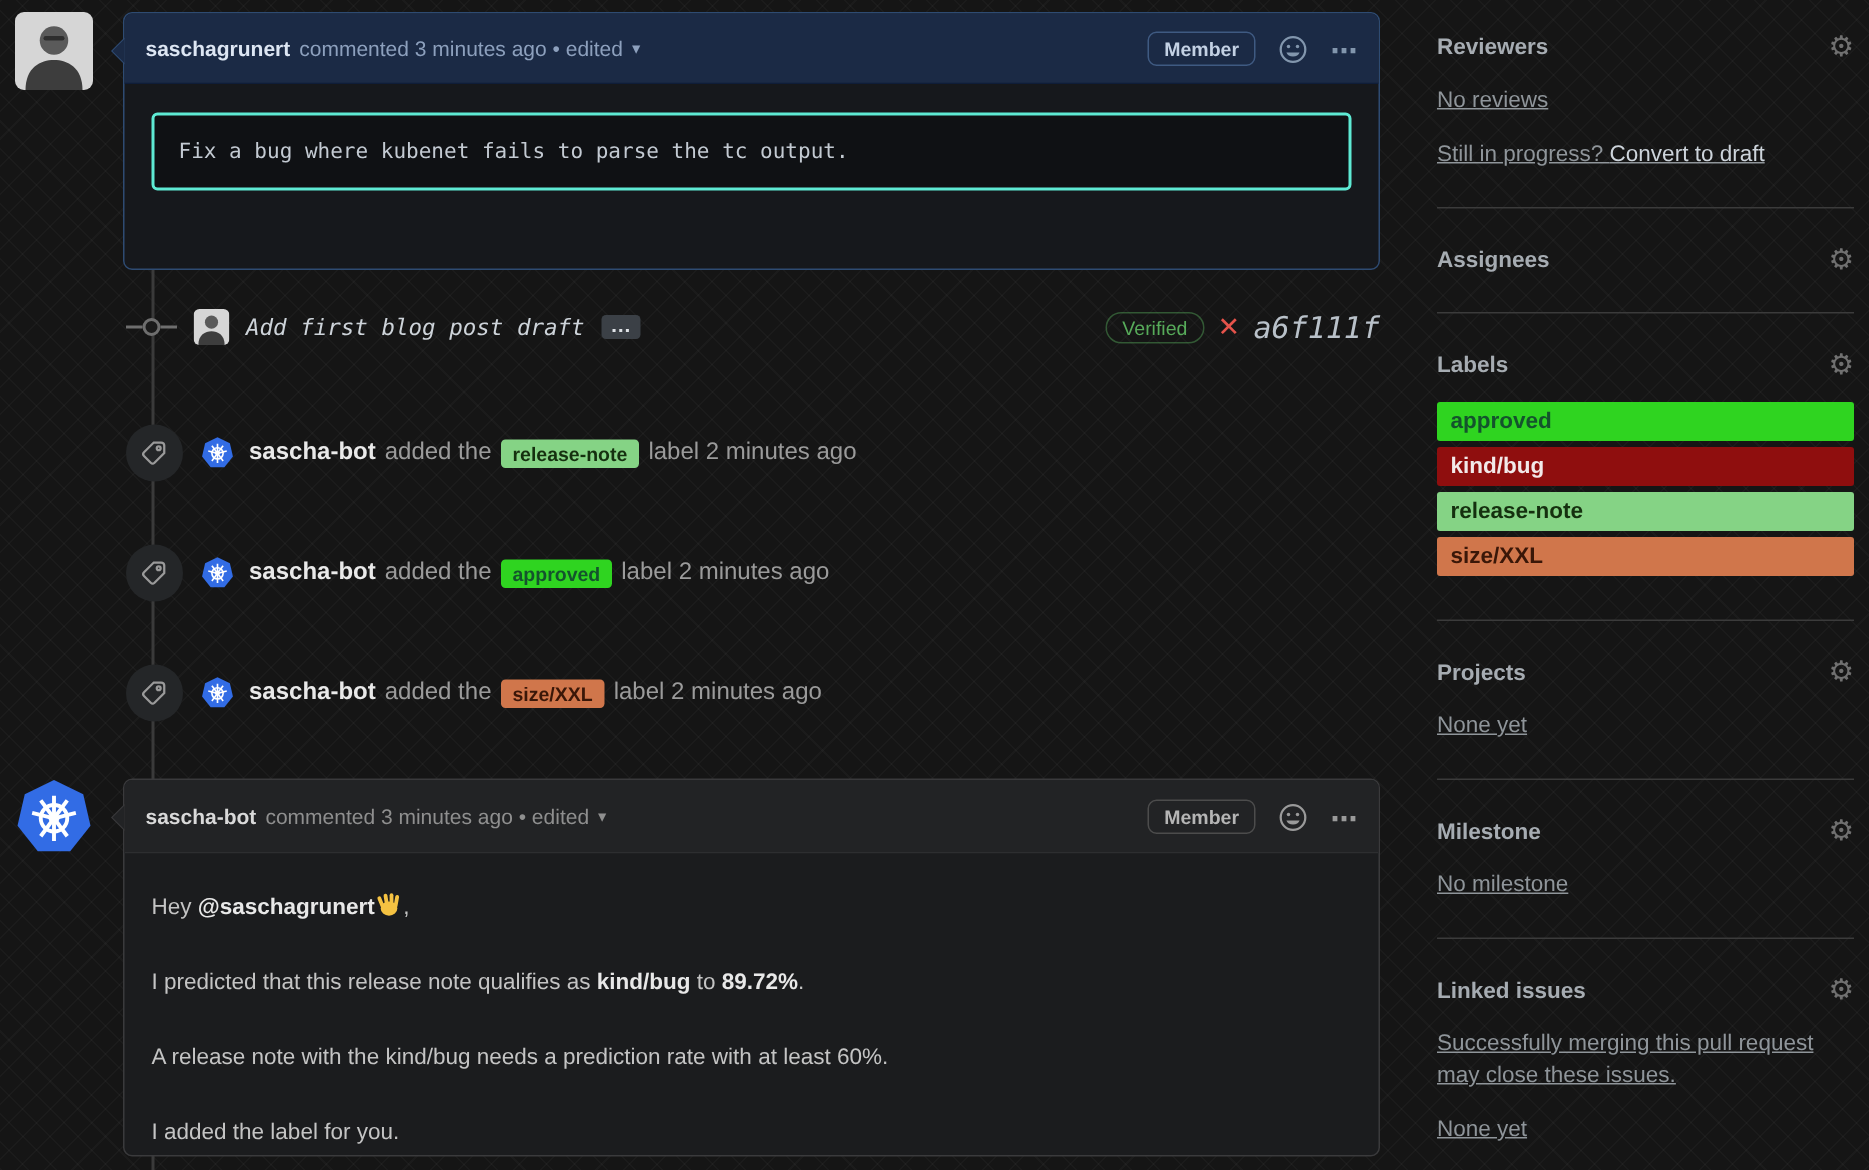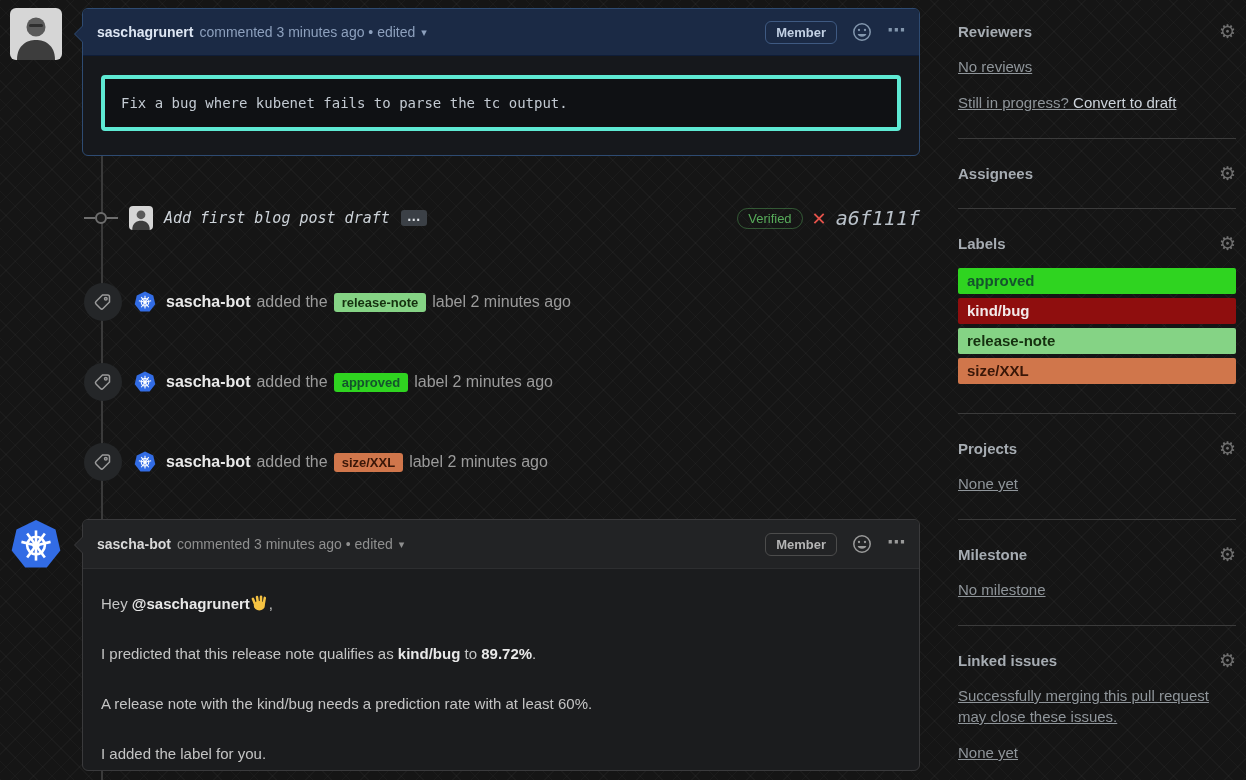--- a/index.html
+++ b/index.html
@@ -17,34 +17,34 @@
   
   .avatar{display:inline-block;overflow:hidden;}
   .avatar-lg{position:absolute;left:10px;top:8px;width:52px;height:52px;border-radius:6px;z-index:2;}
   .avatar-xs{width:24px;height:24px;border-radius:4px;flex:0 0 auto;}
   .k8s-lg{position:absolute;left:10px;top:519px;width:52px;height:52px;z-index:2;}
   .k8s-sm{width:22px;height:22px;flex:0 0 auto;}
   .avatar svg{display:block;width:100%;height:100%;}
 
   
   .card{position:absolute;left:82px;width:838px;border-radius:6px;z-index:2;box-sizing:border-box;}
-  .card1{top:8px;height:148px;background:#16181c;border:1px solid #2e4b72;}
+  .card1{top:8px;height:172px;background:#16181c;border:1px solid #2e4b72;}
   .card2{top:519px;height:252px;background:#1b1c1e;border:1px solid #3a3a3c;}
   .card-header{display:flex;align-items:center;justify-content:space-between;box-sizing:border-box;
     padding:0 14px;border-top-left-radius:5px;border-top-right-radius:5px;}
   .card1 .card-header{height:47px;background:#1b2a45;border-bottom:1px solid #0f1d38;}
   .card2 .card-header{height:49px;background:#222325;border-bottom:1px solid #2d2e30;}
   .hdr-left{display:flex;align-items:center;gap:6px;font-size:14px;}
   .card1 .author{color:#dde6f3;font-weight:bold;}
   .card2 .author{color:#d9d9d9;font-weight:bold;}
   .card1 .meta{color:#8da0bd;}
   .card2 .meta{color:#8f8f8f;}
   .card1 .caret-down{color:#8da0bd;font-size:11px;}
   .card2 .caret-down{color:#8f8f8f;font-size:11px;}
-  .hdr-right{display:flex;align-items:flex-start;gap:14px;}
+  .hdr-right{display:flex;align-items:flex-end;gap:14px;}
   .member-badge{display:inline-block;font-size:13px;font-weight:bold;padding:4px 10px;border-radius:6px;line-height:1;}
   .card1 .member-badge{color:#c3d1e4;border:1px solid #3f5a82;}
   .card2 .member-badge{color:#b5b5b5;border:1px solid #4c4c4c;}
   .icon-btn{display:inline-flex;align-items:center;cursor:pointer;}
   .card1 .icon-btn{color:#8296ad;}
   .card2 .icon-btn{color:#9a9a9a;}
   .kebab{font-size:18px;font-weight:bold;line-height:1;font-family:"DejaVu Sans",sans-serif;}
   .card1 .kebab{color:#8296ad;}
   .card2 .kebab{color:#9a9a9a;}
 
@@ -52,21 +52,21 @@
   .card-caret-border{position:absolute;left:-9px;top:16px;width:0;height:0;
     border-top:9px solid transparent;border-bottom:9px solid transparent;}
   .card-caret-fill{position:absolute;left:-8px;top:17px;width:0;height:0;
     border-top:8px solid transparent;border-bottom:8px solid transparent;}
   .card1 .card-caret-border{border-right:9px solid #2e4b72;}
   .card1 .card-caret-fill{border-right:8px solid #1b2a45;}
   .card2 .card-caret-border{border-right:9px solid #3a3a3c;}
   .card2 .card-caret-fill{border-right:8px solid #222325;}
 
   .card1 .card-body{padding:19px 18px;}
-  .code{margin:0;box-sizing:border-box;background:#0f1114;border:4px solid #5eead4;border-radius:4px;
+  .code{margin:0;box-sizing:border-box;background:#0f1114;border:2px solid #5eead4;border-radius:4px;
     padding:16px;font-size:14px;color:#c3cad2;white-space:pre;overflow:hidden;
     font-family:"DejaVu Sans Mono","Liberation Mono",monospace;}
 
   .card2 .card-body{padding:6px 18px 0 18px;font-size:15px;color:#c4c4c4;}
   .card2 .card-body p{margin:18px 0 28px 0;line-height:22px;}
   .card2 b{color:#e8e8e8;}
   .wave-icon svg{vertical-align:-3px;}
 
   
   .commit-row{position:absolute;left:84px;top:204px;height:28px;display:flex;align-items:center;gap:11px;z-index:2;}

